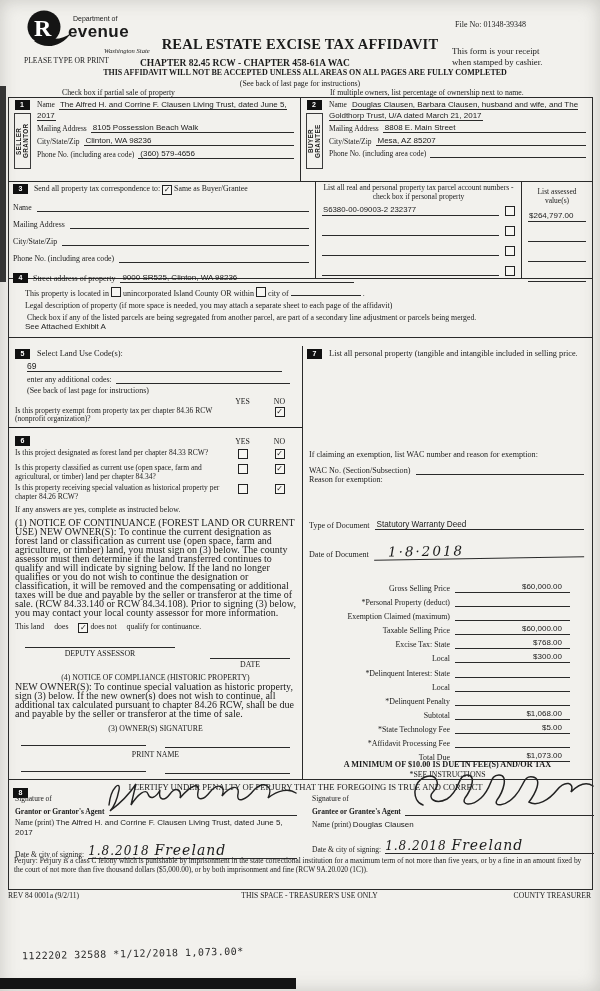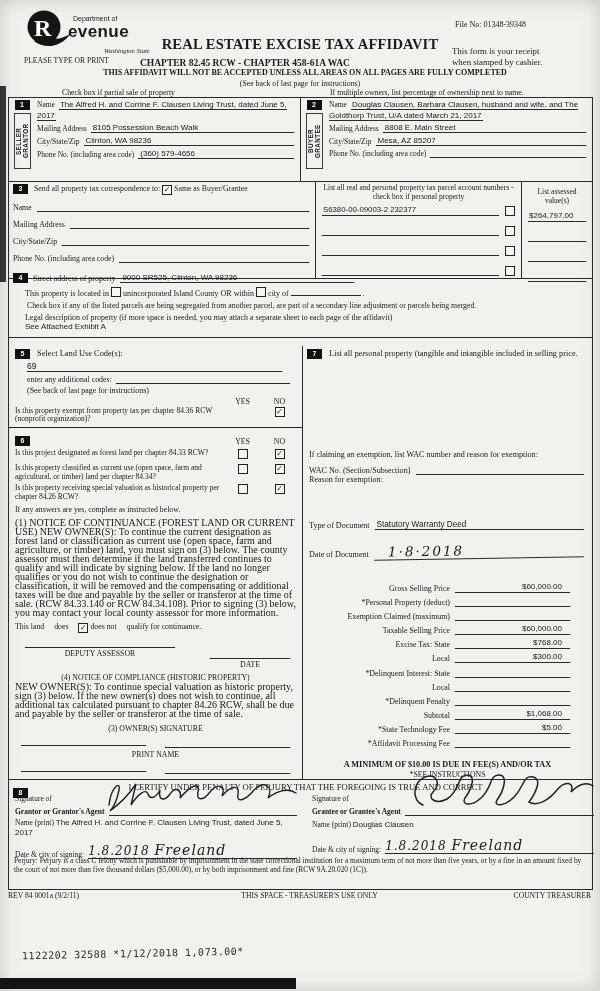--- a/index.html
+++ b/index.html
@@ -220,22 +220,22 @@
       </div>
       <div style="margin-top:4px;padding-left:12px;">
         <span>This property is located in</span>
         <span class="cb"></span>
         <span>unincorporated Island County OR within</span>
         <span class="cb"></span>
         <span>city of</span>
         <span style="display:inline-block;border-bottom:1px solid #2a2a2a;width:70px;"></span>
         <span>.</span>
       </div>
+      <div style="margin-top:3px;padding-left:12px;font-size:7.9px;">Legal description of property (if more space is needed, you may attach a separate sheet to each page of the affidavit)</div>
       <div style="margin-top:3px;padding-left:14px;font-size:7.8px;">Check box if any of the listed parcels are being segregated from another parcel, are part of a secondary line adjustment or parcels being merged.</div>
-      <div style="margin-top:3px;padding-left:12px;font-size:7.9px;">Legal description of property (if more space is needed, you may attach a separate sheet to each page of the affidavit)</div>
       <div class="sans" style="padding-left:12px;font-size:8px;">See Attached Exhibit A</div>
     </div>
 
     <div class="cols">
 
       <div class="lcol">
         <div style="padding:3px 6px 0 6px;font-size:8.4px;">
           <span class="numbox">5</span>
           <span style="padding-left:5px;">Select Land Use Code(s):</span>
         </div>
@@ -376,20 +376,24 @@
               <span class="finvalue sans">$1,068.00</span>
             </div>
           <div class="finrow">
               <span class="finlabel">*State Technology Fee</span>
               <span class="finvalue sans">$5.00</span>
             </div>
           <div class="finrow">
               <span class="finlabel">*Affidavit Processing Fee</span>
               <span class="finvalue sans"></span>
             </div>
+          <div class="finrow">
+              <span class="finlabel">Total Due</span>
+              <span class="finvalue sans">$1,073.00</span>
+            </div>
         </div>
         <div class="abs b" style="left:0;top:414px;right:0;text-align:center;font-size:8.2px;">A MINIMUM OF $10.00 IS DUE IN FEE(S) AND/OR TAX</div>
         <div class="abs" style="left:0;top:424px;right:0;text-align:center;font-size:7.8px;">*SEE INSTRUCTIONS</div>
       </div>
     </div>
 
     <div class="sec8">
       <div class="abs" style="left:4px;top:2px;"><span class="numbox">8</span></div>
       <div class="abs" style="left:30px;top:3px;right:20px;text-align:center;font-size:8.6px;">I CERTIFY UNDER PENALTY OF PERJURY THAT THE FOREGOING IS TRUE AND CORRECT</div>
 

